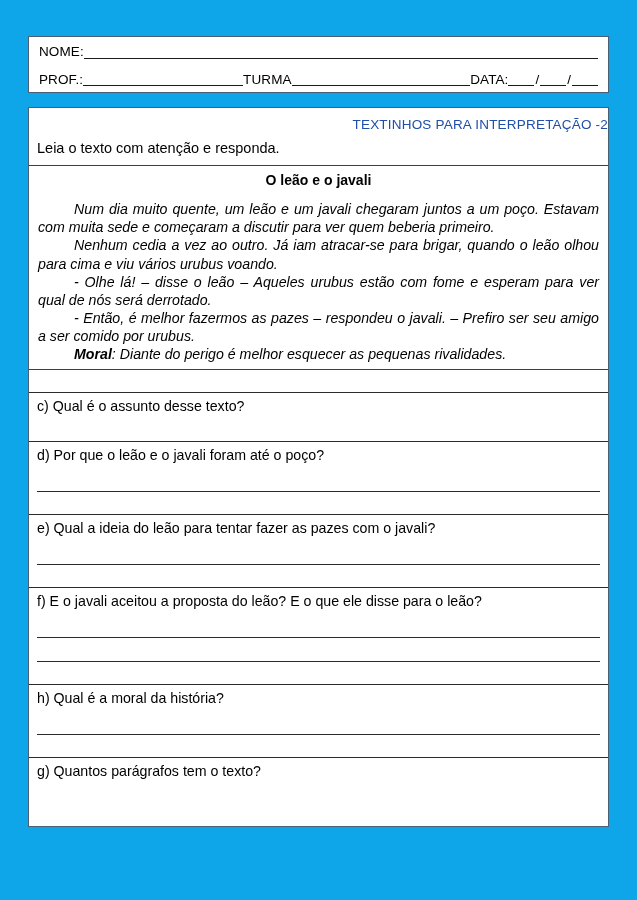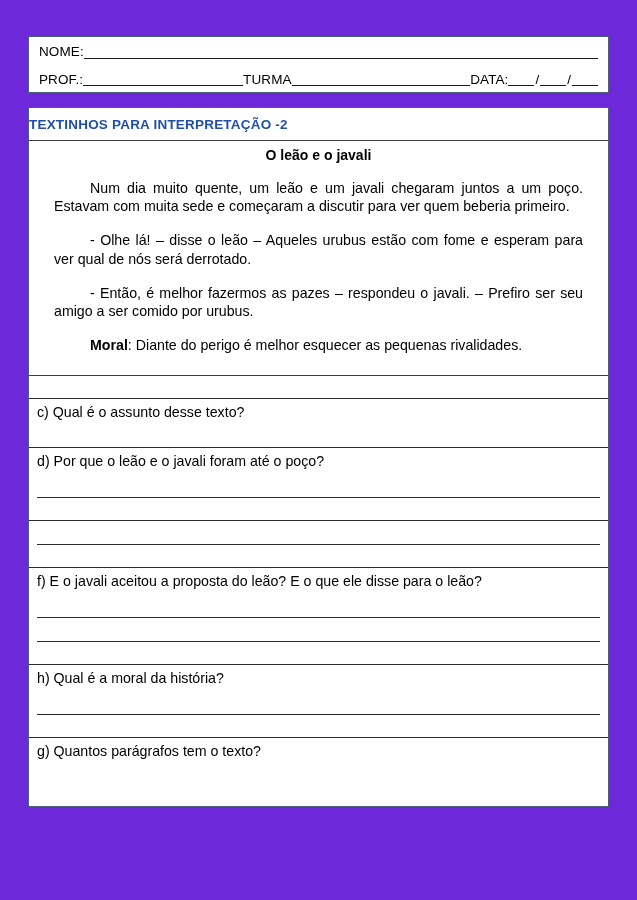--- a/index.html
+++ b/index.html
@@ -14,21 +14,21 @@
     color: #000000;
     overflow: hidden;
   }
 
   .page {
     position: relative;
     width: 637px;
     height: 900px;
     box-sizing: border-box;
     padding: 36px 28px 0 28px;
-    background: #6d28d9;
+    background: #0ea5e9;
   }
 
   
   .header-box {
     border: 1.5px solid #4a5f73;
     box-sizing: border-box;
     padding: 8px 10px 6px 10px;
     background: #ffffff;
   }
 
@@ -60,23 +60,23 @@
 
   
   .main-box {
     margin-top: 14px;
     border: 1.5px solid #4a5f73;
     box-sizing: border-box;
     background: #ffffff;
   }
 
   .title-bar {
-    text-align: left;
+    text-align: right;
     color: #1f4fa8;
-    font-weight: bold;
+    font-weight: normal;
     font-size: 13.5px;
     letter-spacing: 0.2px;
     padding: 9px 0 8px 0;
   }
 
   .instruction {
     font-size: 14.5px;
     padding: 0 0 9px 8px;
   }
 
@@ -91,22 +91,23 @@
     text-align: center;
     font-weight: bold;
     font-size: 14px;
     margin-bottom: 12px;
   }
   .story-p {
     font-size: 14.2px;
     line-height: 1.28;
     text-align: justify;
     text-indent: 36px;
-    margin: 16px;
+    margin: 0;
     hyphens: none;
+    font-style: italic;
   }
   .story-p b { font-weight: bold; }
   .story-author {
     text-align: right;
     font-style: italic;
     font-size: 14px;
     line-height: 1.28;
     padding-right: 2px;
   }
 
@@ -162,43 +163,46 @@
       <span class="slash">/</span>
       <span class="rule fixed-sm"></span>
     </div>
 
   </div>
 
   <div class="main-box">
 
     <div class="title-bar" style="color: rgb(31, 79, 168);">TEXTINHOS PARA INTERPRETAÇÃO -2</div>
 
+    <div class="instruction">Leia o texto com atenção e responda.</div>
 
     <div class="story-box">
       <div class="story-title">O leão e o javali</div>
       <p class="story-p">Num dia muito quente, um leão e um javali chegaram juntos a um poço. Estavam com muita sede e começaram a discutir para ver quem beberia primeiro.</p>
+      <p class="story-p">Nenhum cedia a vez ao outro. Já iam atracar-se para brigar, quando o leão olhou para cima e viu vários urubus voando.</p>
       <p class="story-p">- Olhe lá! – disse o leão – Aqueles urubus estão com fome e esperam para ver qual de nós será derrotado.</p>
       <p class="story-p">- Então, é melhor fazermos as pazes – respondeu o javali. – Prefiro ser seu amigo a ser comido por urubus.</p>
       <p class="story-p"><b>Moral</b><span>: Diante do perigo é melhor esquecer as pequenas rivalidades.</span></p>
     </div>
 
     <div class="questions">
         <div class="question-block">
           <div class="answer-line last-of-block"></div>
         </div>
         <div class="question-block">
           <div class="q-text">c) Qual é o assunto desse texto?</div>
           <div class="answer-line last-of-block"></div>
         </div>
         <div class="question-block">
           <div class="q-text">d) Por que o leão e o javali foram até o poço?</div>
           <div class="answer-line"></div>
           <div class="answer-line last-of-block"></div>
         </div>
         <div class="question-block">
+          <div class="q-text">e) Qual a ideia do leão para tentar fazer as pazes com o javali?</div>
           <div class="answer-line"></div>
           <div class="answer-line last-of-block"></div>
         </div>
         <div class="question-block">
           <div class="q-text">f) E o javali aceitou a proposta do leão? E o que ele disse para o leão?</div>
           <div class="answer-line"></div>
           <div class="answer-line"></div>
           <div class="answer-line last-of-block"></div>
         </div>
         <div class="question-block">

